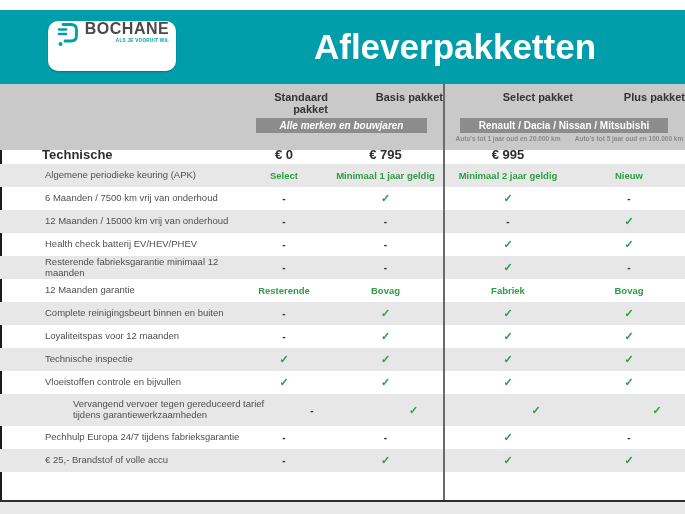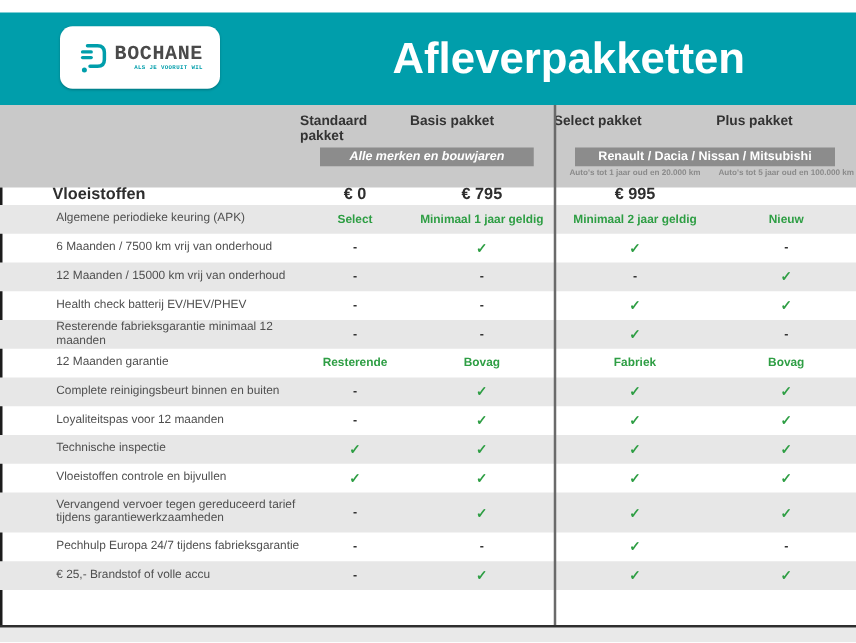--- a/index.html
+++ b/index.html
@@ -2,52 +2,52 @@
 <html><head>
 <meta charset="utf-8">
 <style>
   html,body{margin:0;padding:0;background:#fff;}
   .page{position:relative;width:685px;height:514px;background:#ffffff;overflow:hidden;
         font-family:"Liberation Sans", sans-serif;}
 
   
   .teal-band{position:absolute;top:10px;left:0;width:685px;height:74px;background:#009EAB;}
   .logo-card{position:absolute;left:48px;top:11px;width:128px;height:50px;background:#fff;
-             border-radius:10px;display:flex;align-items:center;justify-content:center;gap:5px;
-             box-shadow:0 1px 2px rgba(0,0,0,.25);font-family:Liberation Mono, monospace;}
+             border-radius:10px;display:flex;align-items:flex-start;justify-content:center;gap:5px;
+             box-shadow:0 1px 2px rgba(0,0,0,.25);}
   .logo-textcol{display:flex;flex-direction:column;align-items:flex-end;line-height:1;}
   .logo-name{font-size:16px;font-weight:bold;color:#4a4a4a;letter-spacing:.5px;}
   .logo-tagline{font-size:4.6px;font-weight:bold;color:#009EAB;margin-top:2px;letter-spacing:.3px;}
   .page-title{position:absolute;left:455px;top:37px;transform:translate(-50%,-50%);
               font-size:35px;font-weight:bold;color:#ffffff;white-space:nowrap;margin:0;}
 
   
   .grid{display:grid;grid-template-columns:240px 88px 115px 130px 112px;}
 
   
   .header-band{position:absolute;top:84px;left:0;width:685px;height:66px;background:#C9C9C9;}
   .pkg-headers{padding-top:7px;}
-  .pkg-header{text-align:left;font-size:11px;font-weight:bold;color:#333;}
+  .pkg-header{text-align:right;font-size:11px;font-weight:bold;color:#333;}
   .badges{margin-top:3px;}
   .badge{background:#8C8C8C;color:#fff;font-size:10px;font-weight:bold;text-align:center;
          padding:2px 0;margin:0 16px;}
   .badge-left{grid-column:2/4;font-style:italic;}
   .badge-right{grid-column:4/6;margin:0 17px;}
   .notes{margin-top:2px;height:10px;}
   .note{text-align:center;font-size:6.5px;font-weight:bold;color:#8a8a8a;}
   .note-select{grid-column:4;}
   .note-plus{grid-column:5;}
   .prices{margin-top:2px;align-items:center;}
   .total-label{padding-left:42px;font-size:13px;font-weight:bold;color:#2e2e2e;}
   .price{text-align:center;font-size:13px;font-weight:bold;color:#2e2e2e;}
 
   
   #table-body{position:absolute;top:164px;left:0;width:685px;}
   .trow{height:23px;align-items:center;}
-  .trow.tall{height:32px;}
+  .trow.tall{height:32px;padding-left:28px;}
   .trow.gray{background:#E7E7E7;position:relative;z-index:1;}
   .cell.label{padding-left:45px;font-size:9.5px;color:#4f4f4f;line-height:1.15;max-width:205px;}
   .cell.val{text-align:center;}
   .cell.check{color:#2E9E44;font-size:11px;font-weight:bold;}
   .cell.dash{color:#333;font-size:10px;font-weight:bold;}
   .cell.green-text{color:#2E9E44;font-size:9.5px;font-weight:bold;}
 
   
   .left-line{position:absolute;left:0;top:150px;width:2px;height:351px;background:#1c1c1c;z-index:0;}
   .v-divider{position:absolute;left:443px;top:84px;width:2px;height:417px;background:#6a6a6a;z-index:2;}
@@ -89,21 +89,21 @@
       <div class="badge badge-right">Renault / Dacia / Nissan / Mitsubishi</div>
     </div>
     <div class="grid notes">
       <div></div>
         <div></div>
         <div></div>
       <div class="note note-select">Auto's tot 1 jaar oud en 20.000 km</div>
       <div class="note note-plus">Auto's tot 5 jaar oud en 100.000 km</div>
     </div>
     <div class="grid prices">
-      <div class="total-label">Vloeistoffen</div>
+      <div class="total-label">Technische</div>
       <div class="price">€ 0</div>
       <div class="price">€ 795</div>
       <div class="price">€ 995</div>
     </div>
   </div>
 
   <div id="table-body">
       <div class="grid trow gray">
         <div class="cell label">Algemene periodieke keuring (APK)</div>
         <div class="cell val green-text">Select</div>

